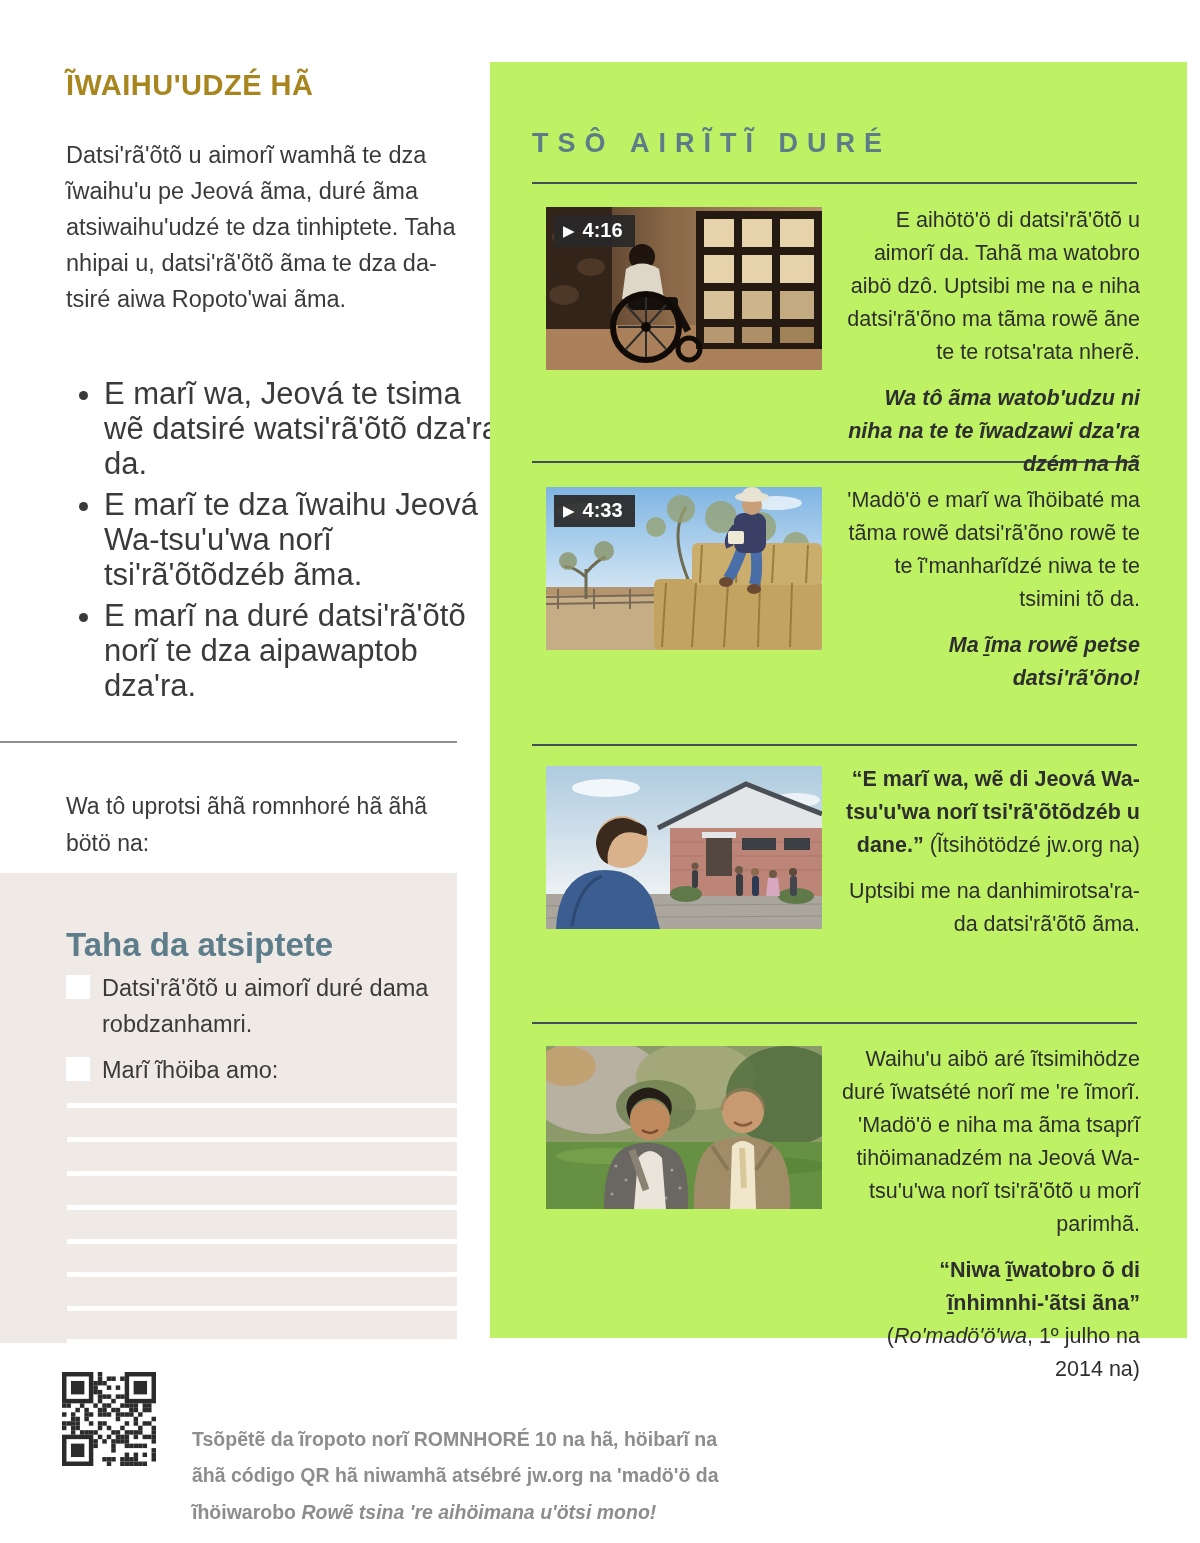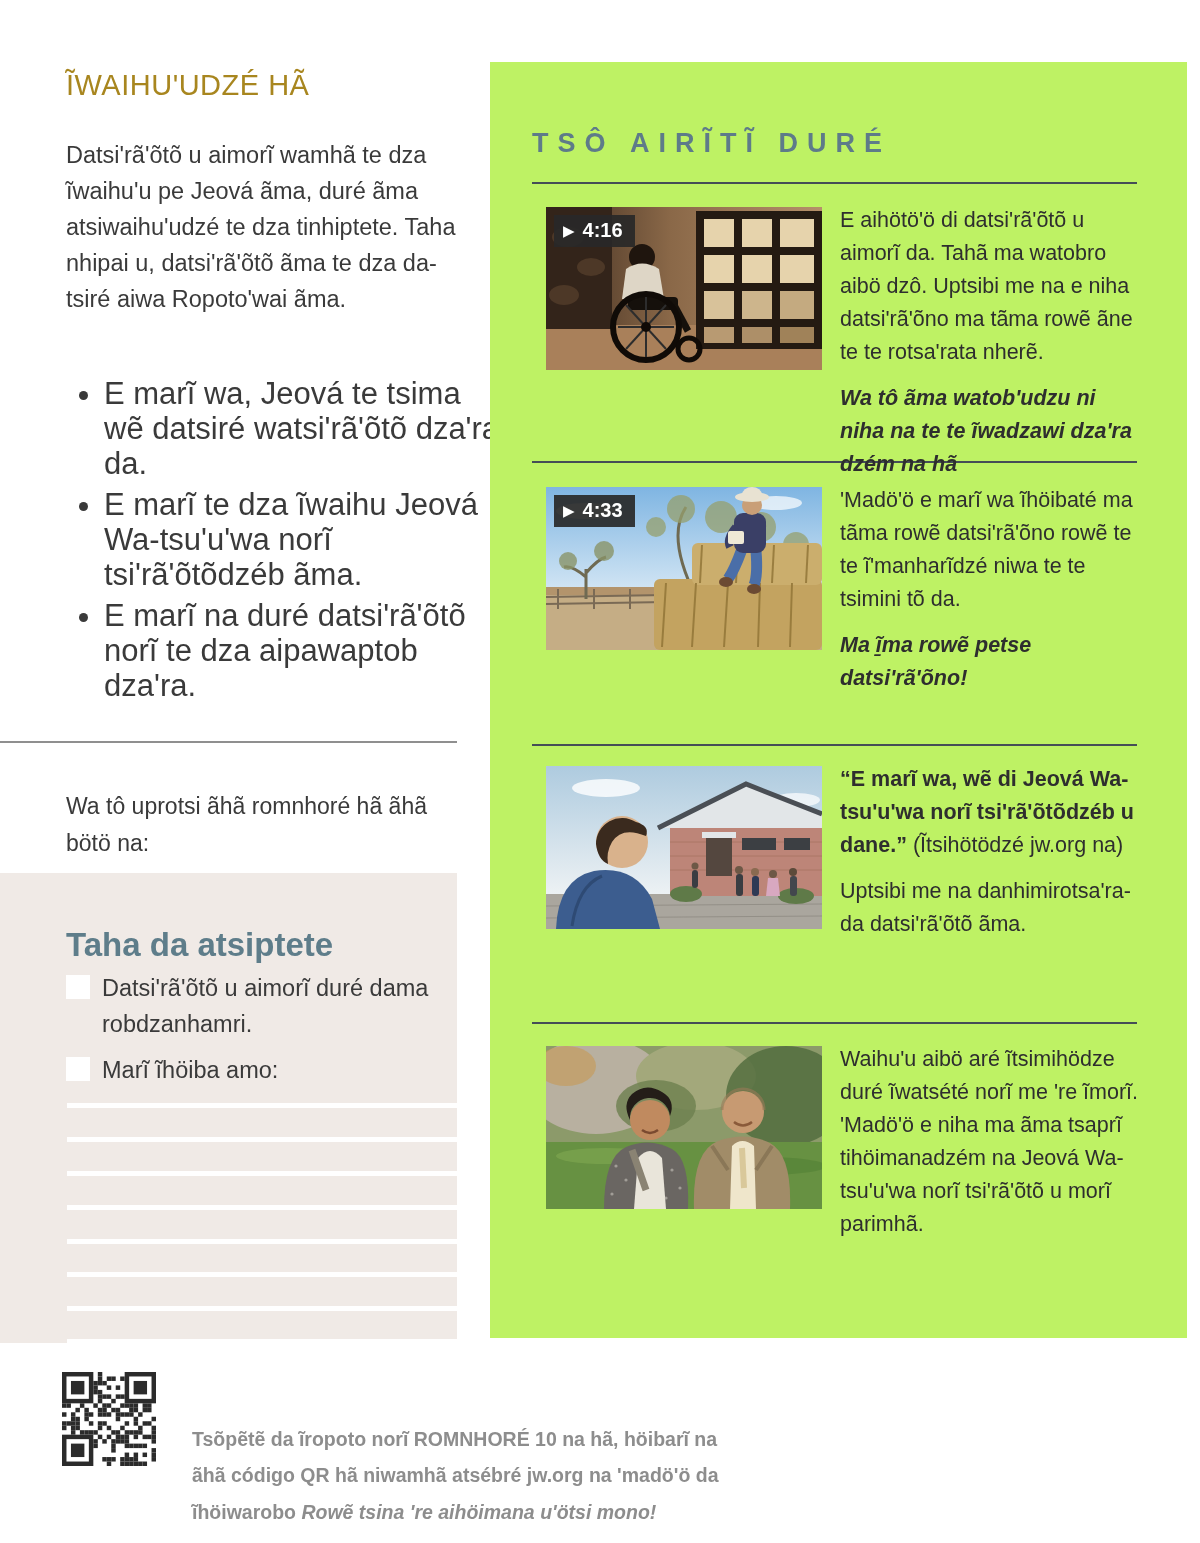--- a/index.html
+++ b/index.html
@@ -1,20 +1,20 @@
 <!DOCTYPE html>
 <html><head>
 <meta charset="utf-8">
 <style>
   html,body{margin:0;padding:0;background:#fff;}
   .page{position:relative;width:1200px;height:1543px;background:#fff;overflow:hidden;
         font-family:"Liberation Sans","DejaVu Sans",sans-serif;color:#353535;}
 
   
-  .article-title{position:absolute;left:66px;top:50px;font-size:29px;font-weight:normal;
+  .article-title{position:absolute;left:66px;top:50px;font-size:29px;font-weight:bold;
         color:#a8861f;letter-spacing:.5px;}
   .intro{position:absolute;left:66px;top:113px;width:400px;font-size:23.5px;line-height:36px;color:#3a3a3a;}
   .section-heading{position:absolute;left:64px;top:296px;font-size:36px;font-weight:bold;color:#76909c;}
   .bullet-list{position:absolute;left:66px;top:368px;width:396px;margin:8px;padding:0 0 0 30px;
         font-size:31px;line-height:35px;color:#3a3a3a;}
   .bullet-list li{margin:0 0 6px 0;}
   .rule-left{position:absolute;left:0;top:741px;width:457px;height:2px;background:#8f8f8f;}
   .note{position:absolute;left:66px;top:765px;width:396px;font-size:23px;line-height:37px;color:#3a3a3a;}
 
   
@@ -30,21 +30,21 @@
   .panel-title{position:absolute;left:42px;top:44px;font-size:27px;font-weight:bold;
         letter-spacing:9px;color:#5e7b89;white-space:nowrap;}
   .separator{position:absolute;left:42px;width:605px;height:2px;background:#454e56;}
   .sep-1{top:120px}.sep-2{top:399px}.sep-3{top:682px}.sep-4{top:960px}
   .thumb{position:absolute;left:56px;width:276px;height:163px;overflow:hidden;background:#777;}
   .thumb svg{display:block;width:100%;height:100%;}
   .t-1{top:145px}.t-2{top:425px}.t-3{top:704px}.t-4{top:984px}
   .play-badge{position:absolute;left:8px;top:8px;background:rgba(40,40,40,.92);color:#fff;
         font-size:20px;font-weight:bold;padding:4px 12px 5px 9px;display:flex;align-items:center;gap:8px;}
   .play-badge .tri{font-size:15px;line-height:1;}
-  .entry-text{position:absolute;left:350px;width:300px;font-size:21.5px;line-height:33px;color:#2e2e2e;}
+  .entry-text{position:absolute;left:350px;width:300px;font-size:21.5px;line-height:33px;color:#2e2e2e;text-align:right;}
   .x-1{top:142px}.x-2{top:422px}.x-3{top:701px}.x-4{top:981px}
   .entry-text p{margin:0 0 13px 0;}
   .entry-emphasis{font-weight:bold;font-style:italic;}
   .q{font-weight:bold;}
   .it{font-style:italic;}
 
   
   .qr{position:absolute;left:62px;top:1372px;width:94px;height:94px;background:#fff;}
   .footer-text{position:absolute;left:192px;top:1401px;width:528px;font-size:19.5px;
         font-weight:bold;line-height:36.5px;color:#8d8d8d;}
@@ -302,20 +302,21 @@
         <path d="M186,100 q10,-10 22,0 l2,63 -26,0 z" fill="#efe6cb"></path>
         <path d="M196,102 l2,40" stroke="#d9c89a" stroke-width="6"></path>
         <path d="M166,100 l16,24 M226,100 l-16,24" stroke="#8a7757" stroke-width="4" fill="none"></path>
         <circle cx="197" cy="66" r="21" fill="#c79a72"></circle>
         <path d="M176,64 a21,21 0 0 1 42,0" fill="none" stroke="#9a7a58" stroke-width="3" opacity=".6"></path>
         <path d="M188,76 q9,7 18,0" stroke="#8a5a3a" stroke-width="2.5" fill="none"></path>
       </svg>
     </div>
     <div class="entry-text x-4">
       <p>Waihu'u aibö aré ĩtsimihödze duré ĩwatsété norĩ me 're ĩmorĩ. 'Madö'ö e niha ma ãma tsaprĩ tihöimanadzém na Jeová Wa-tsu'u'wa norĩ tsi'rã'õtõ u morĩ parimhã.</p>
+      <p><span class="q">“Niwa ĩ̱watobro õ di ĩ̱nhimnhi-'ãtsi ãna”</span><span> (</span><span class="it">Ro'madö'ö'wa</span><span>, 1º julho na 2014 na)</span></p>
     </div>
   </div>
 
   <div class="qr">
     <svg id="qr-svg" viewBox="0 0 84 84" width="94" height="94">
         <rect x="0" y="0" width="84" height="84" fill="#ffffff"></rect>
         <rect x="32" y="0" width="4" height="4" fill="#2b2b2b"></rect>
         <rect x="32" y="4" width="4" height="4" fill="#2b2b2b"></rect>
         <rect x="40" y="4" width="4" height="4" fill="#2b2b2b"></rect>
         <rect x="44" y="4" width="4" height="4" fill="#2b2b2b"></rect>

